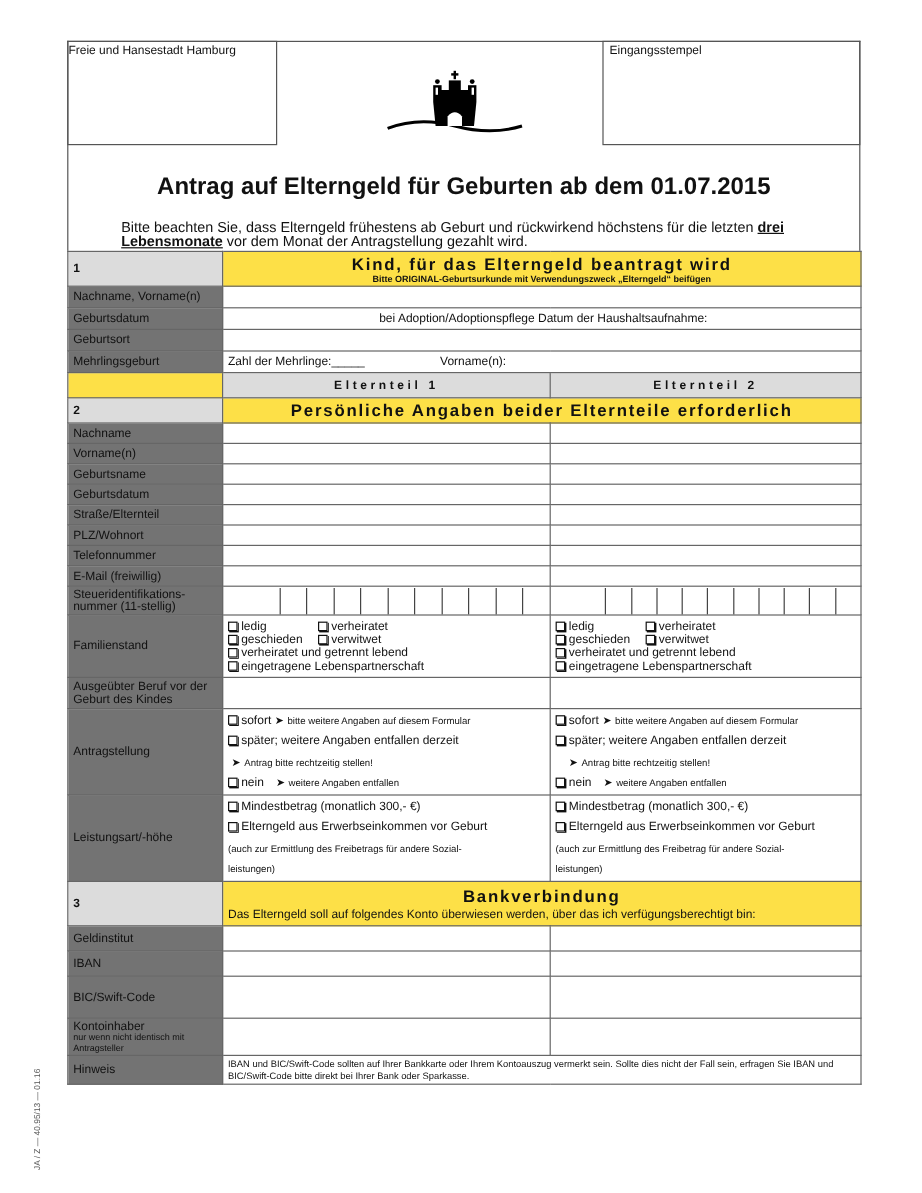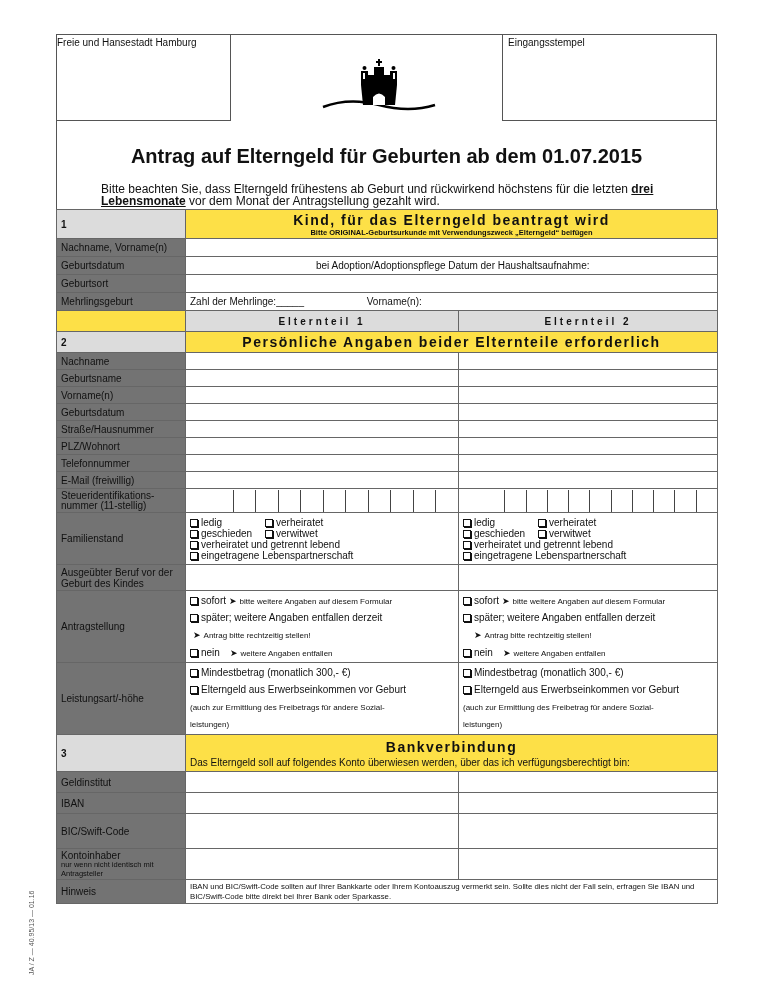--- a/index.html
+++ b/index.html
@@ -120,36 +120,36 @@
       <td colspan="2" class="hdr">
             <div class="sec-title">Persönliche Angaben beider Elternteile erforderlich</div>
           </td>
     </tr>
     <tr style="height:17px">
           <td class="lbl">Nachname</td>
           <td></td>
           <td></td>
         </tr>
     <tr style="height:17px">
+          <td class="lbl">Vorname(n)</td>
+          <td></td>
+          <td></td>
+        </tr>
+    <tr style="height:17px">
           <td class="lbl">Geburtsname</td>
           <td></td>
           <td></td>
         </tr>
     <tr style="height:17px">
-          <td class="lbl">Vorname(n)</td>
-          <td></td>
-          <td></td>
-        </tr>
-    <tr style="height:17px">
           <td class="lbl">Geburtsdatum</td>
           <td></td>
           <td></td>
         </tr>
     <tr style="height:17px">
-          <td class="lbl">Straße/Hausnummer</td>
+          <td class="lbl">Straße/Elternteil</td>
           <td></td>
           <td></td>
         </tr>
     <tr style="height:17px">
           <td class="lbl">PLZ/Wohnort</td>
           <td></td>
           <td></td>
         </tr>
     <tr style="height:17px">
           <td class="lbl">Telefonnummer</td>

